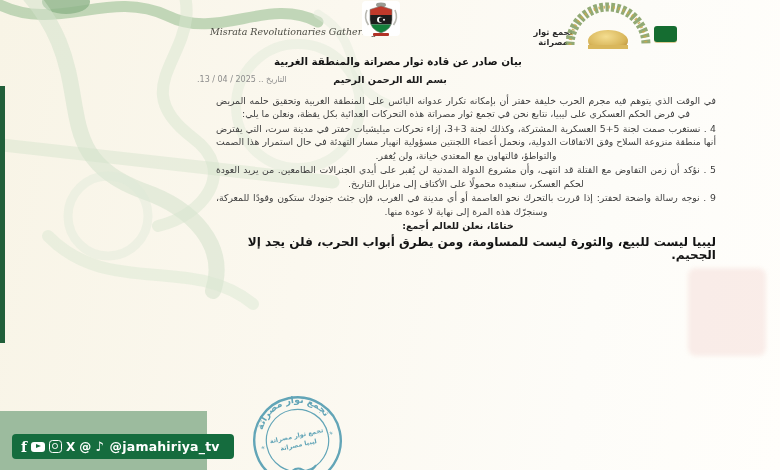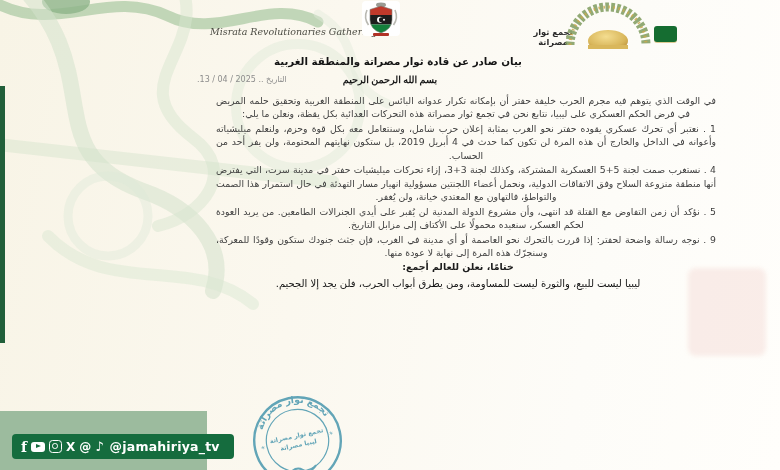--- a/index.html
+++ b/index.html
@@ -33,27 +33,27 @@
   .tk{font-size:13px;}
   .handle{font-size:12.5px;font-weight:bold;letter-spacing:.2px;margin-left:2px;white-space:nowrap;}
   
   .title-en{left:210px;top:26px;font-family:"DejaVu Serif",serif;font-style:italic;font-size:9.5px;color:#4c4c44;}
   .crest{left:361px;top:1px;width:40px;height:36px;}
   .title-ar{left:520px;top:27px;width:66px;font-size:8.3px;font-weight:bold;color:#2a2a2a;direction:rtl;text-align:center;}
   .emblem{left:564px;top:1px;width:88px;height:48px;}
   .green-square{left:654px;top:26px;width:23px;height:16px;background:#156d31;border-radius:3px;box-shadow:0 1px 0 rgba(202,168,79,.6);}
   
   .statement-title{left:203px;top:55px;width:390px;text-align:center;font-weight:bold;font-size:10.3px;color:#141414;direction:rtl;}
-  .bismillah{left:195px;top:74px;width:390px;text-align:center;font-weight:bold;font-size:9.6px;color:#1a1a1a;direction:rtl;font-family:Liberation Serif, serif;}
+  .bismillah{left:195px;top:74px;width:390px;text-align:center;font-weight:bold;font-size:9.6px;color:#1a1a1a;direction:rtl;}
   .date-line{left:197px;top:75px;font-size:8px;color:#8c8c8c;direction:rtl;white-space:nowrap;}
   
   .bodytext{left:200px;top:94px;width:516px;direction:rtl;color:#3e3e3e;font-size:9.3px;line-height:13.45px;}
   .para{text-align:justify;text-align-last:center;margin:0 0 1px 16px;}
   .closing{font-weight:bold;text-align:center;font-size:9.4px;color:#1b1b1b;}
-  .final{font-weight:normal;text-align:center;margin-top:3px;font-size:10px;color:#141414;}
+  .final{font-weight:bold;text-align:right;margin-top:3px;font-size:12px;color:#141414;}
   
   .stamp{left:251px;top:394px;width:93px;height:93px;transform:rotate(-12deg);opacity:.88;}
 </style>
 </head>
 <body>
 
 <svg class="abs watermark" viewBox="0 0 480 370">
   <g fill="none" stroke-linecap="round">
     <path d="M 10,18 C 70,48 120,2 180,30 C 230,55 280,10 330,36" stroke="#aecba6" stroke-width="11" opacity="0.75"></path>
     <ellipse cx="78" cy="16" rx="24" ry="12" fill="#8db489" stroke="none" opacity="0.8"></ellipse>
@@ -112,21 +112,20 @@
 </svg>
 
 <div class="abs green-square"></div>
 
 <div class="abs statement-title">بيان صادر عن قادة ثوار مصراتة والمنطقة الغربية</div>
 <div class="abs bismillah">بسم الله الرحمن الرحيم</div>
 <div class="abs date-line">التاريخ .. 2025 / 04 / 13.</div>
 
 <div class="abs bodytext">
   <div class="para">في الوقت الذي يتوهم فيه مجرم الحرب خليفة حفتر أن بإمكانه تكرار عدوانه البائس على المنطقة الغربية وتحقيق حلمه المريض في فرض الحكم العسكري على ليبيا، نتابع نحن في تجمع ثوار مصراتة هذه التحركات العدائية بكل يقظة، ونعلن ما يلي:</div>
-  <div class="para">1 . نعتبر أي تحرك عسكري يقوده حفتر نحو الغرب بمثابة إعلان حرب شامل، وسنتعامل معه بكل قوة وحزم، ولنعلم ميليشياته وأعوانه في الداخل والخارج أن هذه المرة لن تكون كما حدث في 4 أبريل 2019، بل ستكون نهايتهم المحتومة، ولن يفر أحد من الحساب.</div>
   <div class="para">4 . نستغرب صمت لجنة 5+5 العسكرية المشتركة، وكذلك لجنة 3+3، إزاء تحركات ميليشيات حفتر في مدينة سرت، التي يفترض أنها منطقة منزوعة السلاح وفق الاتفاقات الدولية، ونحمل أعضاء اللجنتين مسؤولية انهيار مسار التهدئة في حال استمرار هذا الصمت والتواطؤ، فالتهاون مع المعتدي خيانة، ولن يُغفر.</div>
   <div class="para">5 . نؤكد أن زمن التفاوض مع القتلة قد انتهى، وأن مشروع الدولة المدنية لن يُقبر على أيدي الجنرالات الطامعين. من يريد العودة لحكم العسكر، سنعيده محمولًا على الأكتاف إلى مزابل التاريخ.</div>
   <div class="para">9 . نوجه رسالة واضحة لحفتر: إذا قررت بالتحرك نحو العاصمة أو أي مدينة في الغرب، فإن جثث جنودك ستكون وقودًا للمعركة، وسنجرّك هذه المرة إلى نهاية لا عودة منها.</div>
   <div class="closing">ختامًا، نعلن للعالم أجمع:</div>
   <div class="final">ليبيا ليست للبيع، والثورة ليست للمساومة، ومن يطرق أبواب الحرب، فلن يجد إلا الجحيم.</div>
 </div>
 
 <svg class="abs stamp" viewBox="0 0 100 100">
   <g fill="none" stroke="#4e9ab0">
     <circle cx="50" cy="50" r="46.5" stroke-width="2.6"></circle>

